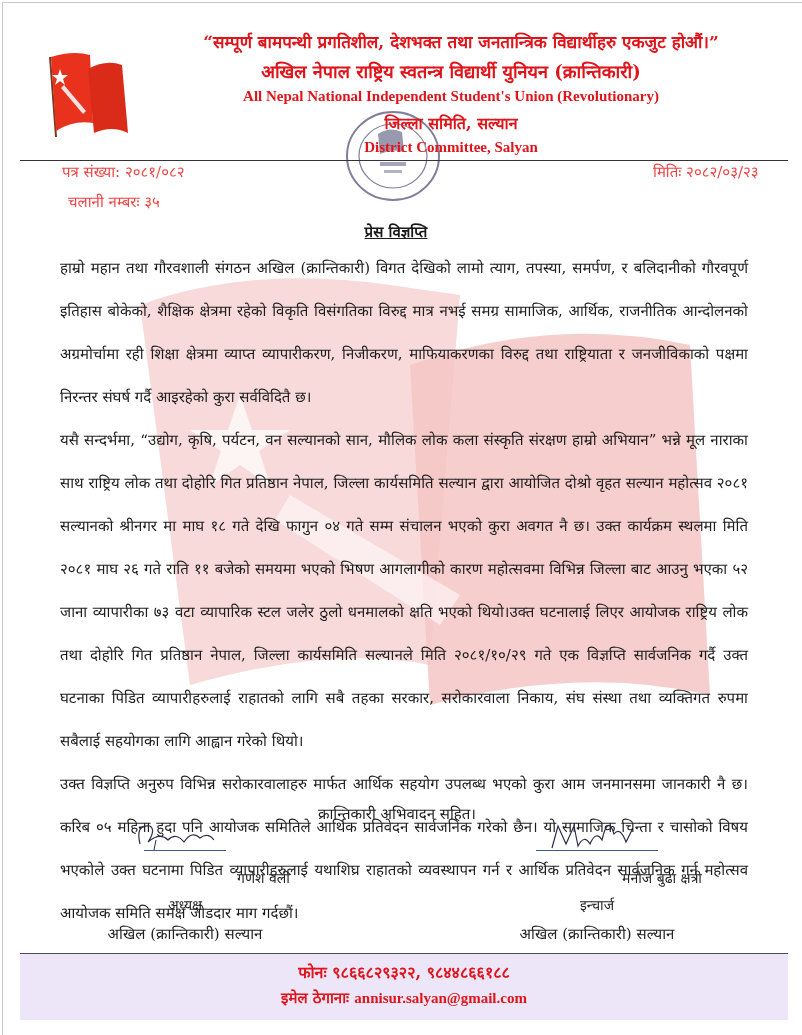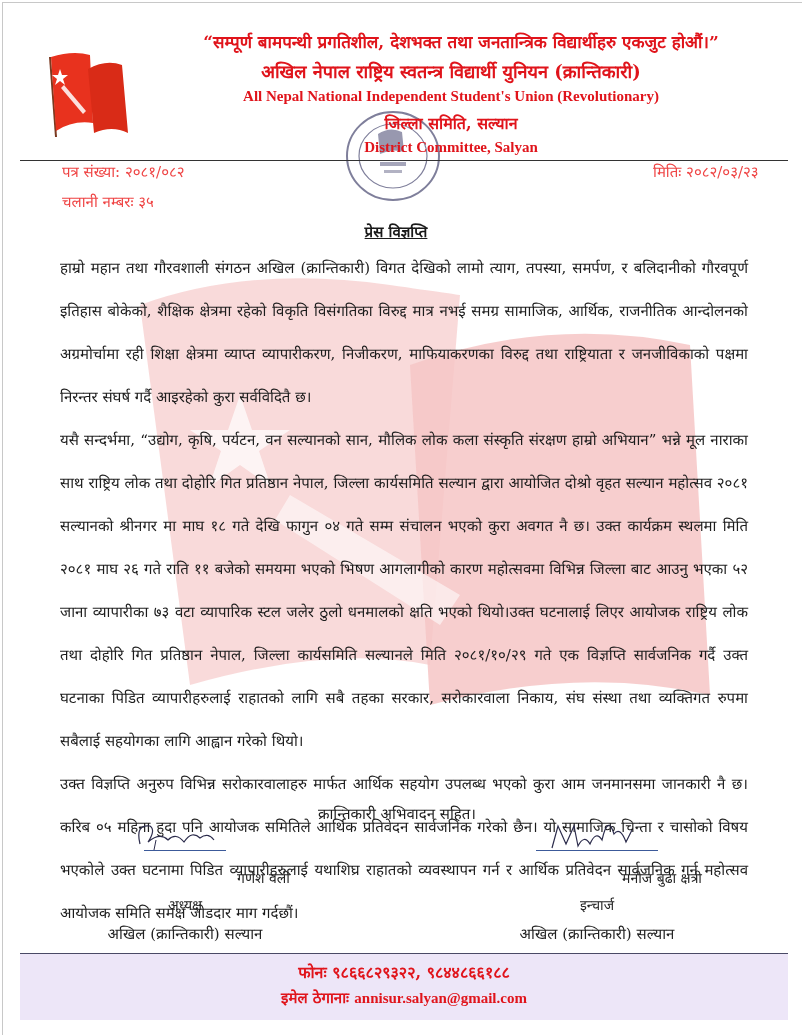--- a/index.html
+++ b/index.html
@@ -20,21 +20,21 @@
   .hdr.org-np { top: 59px; font-size: 18px; left: 50px; }
   .hdr.org-en { top: 88px; font-size: 15px; left: 50px; font-family: "Liberation Serif", serif; }
   .hdr.dist-np { top: 112px; font-size: 16px; left: 50px; }
   .hdr.dist-en { top: 139px; font-size: 15px; left: 50px; font-family: "Liberation Serif", serif; }
   .seal { position: absolute; left: 338px; top: 104px; width: 110px; height: 100px; z-index: 1; opacity: 0.75; }
   .rule { position: absolute; left: 20px; right: 14px; top: 160px; border-top: 1.5px solid #333; z-index: 2; }
   
   .meta { position: absolute; font-size: 15px; z-index: 2; color: #ef4444; }
   .meta.ref { left: 62px; top: 161px; }
   .meta.date { left: 653px; top: 161px; }
-  .meta.dispatch { left: 62px; top: 191px; }
+  .meta.dispatch { left: 68px; top: 191px; }
   .title { position: absolute; left: 0; width: 792px; text-align: center; top: 221px; font-size: 15px; font-weight: bold; text-decoration: underline; z-index: 2; }
   
   .body-text { position: absolute; left: 60px; width: 688px; top: 247px; z-index: 2; font-size: 15px; line-height: 43px; text-align: justify; color: #1c1c1c; }
   .body-text p { margin: 0; }
   .greeting { position: absolute; left: 0; width: 794px; text-align: center; top: 803px; font-size: 15px; z-index: 2; }
   
   .sig { position: absolute; text-align: center; z-index: 2; font-size: 14px; color: #222; }
   .sig.left { left: 80px; width: 210px; top: 820px; }
   .sig.right { left: 492px; width: 210px; top: 820px; }
   .sig .scribble { height: 30px; position: relative; }

